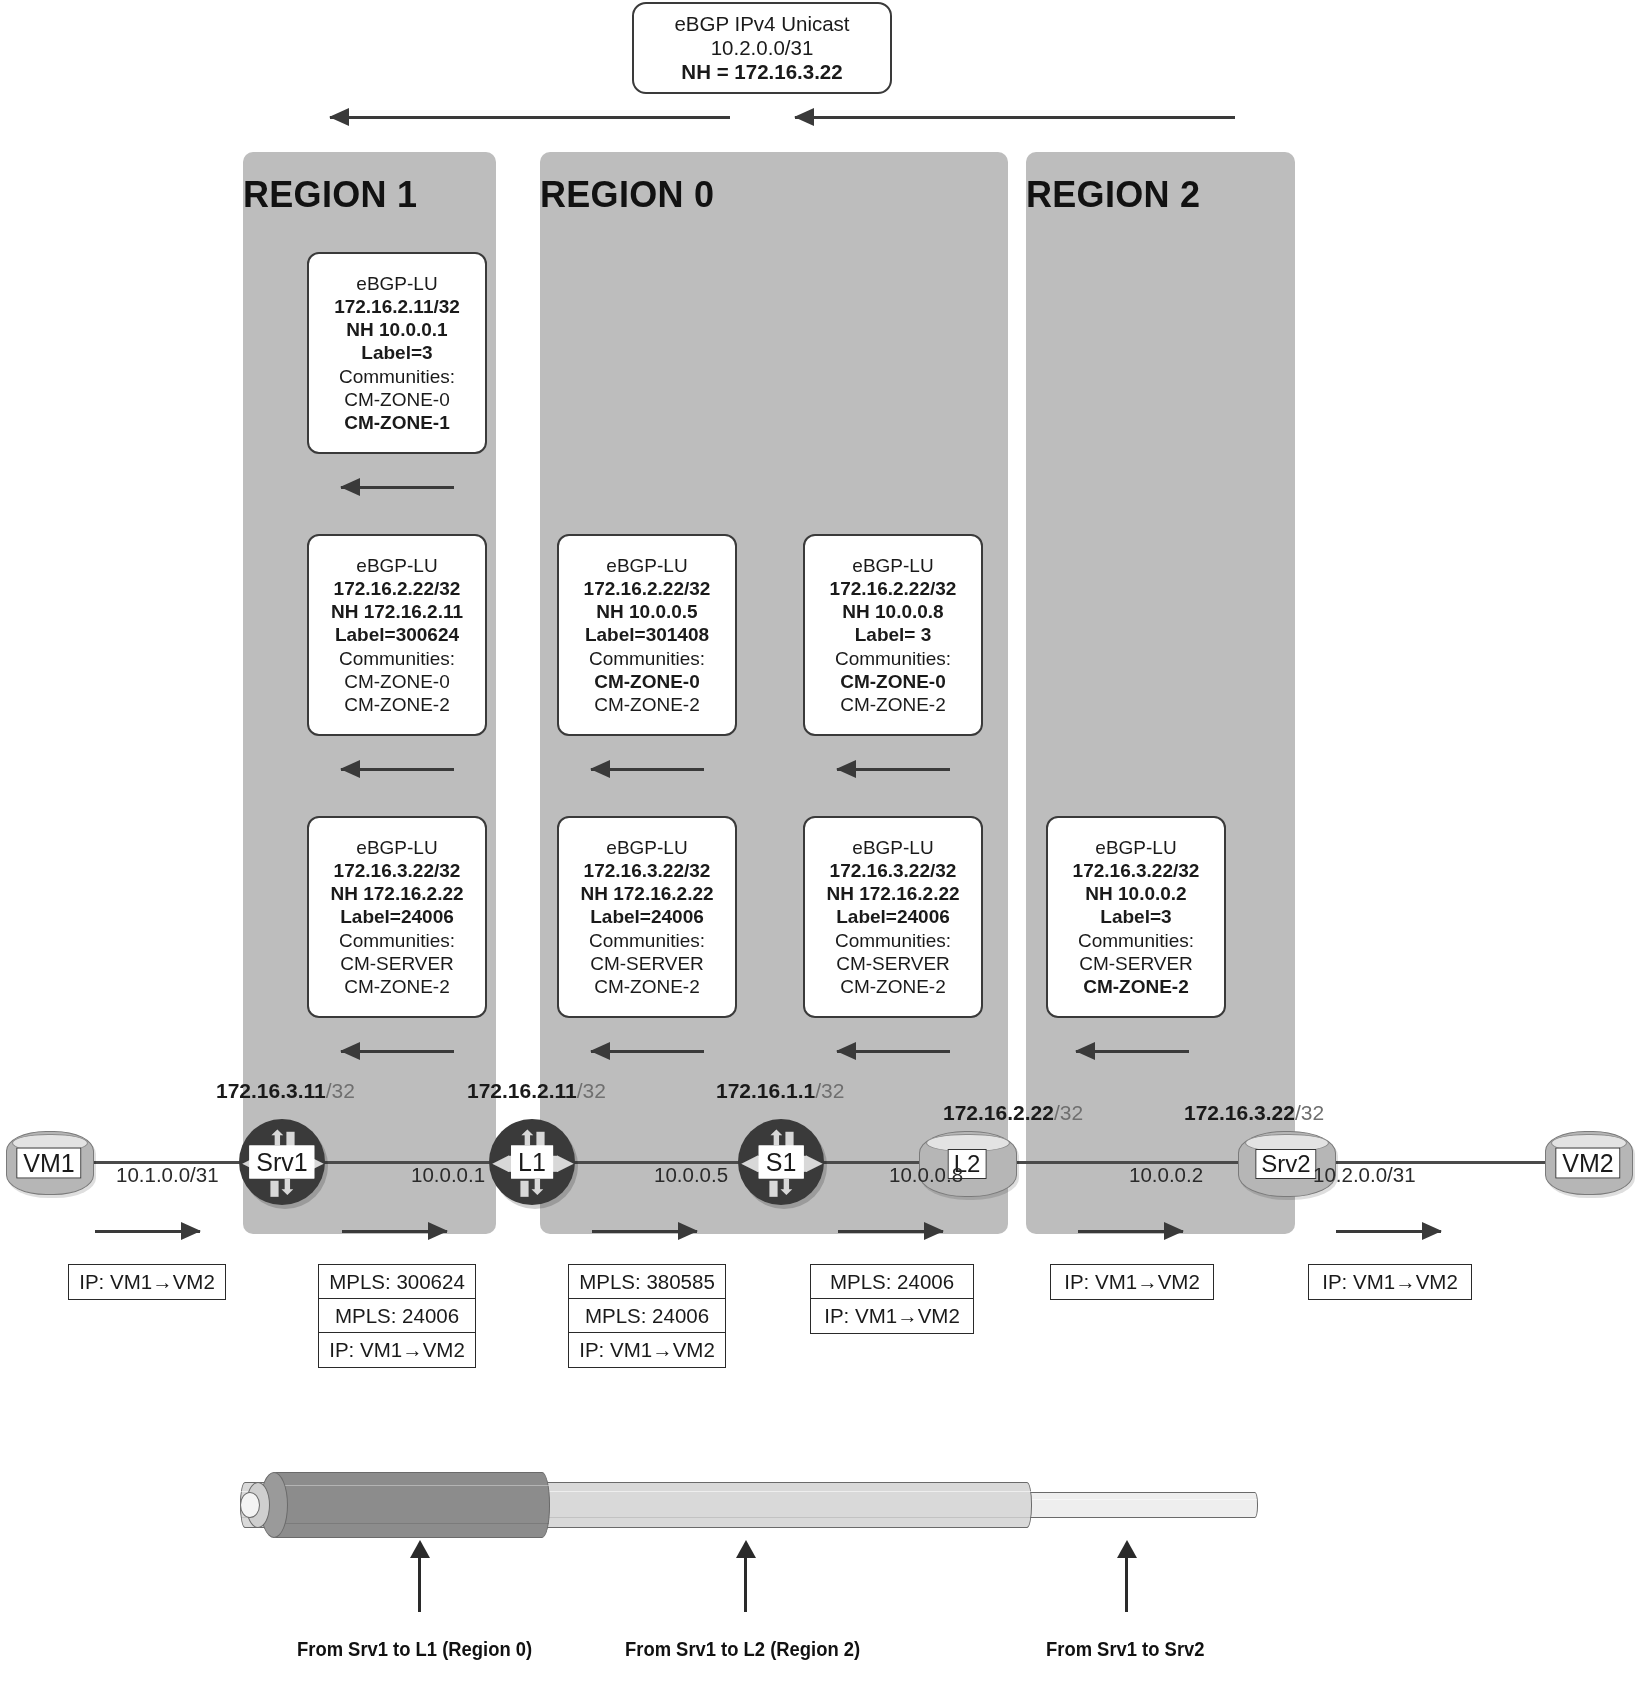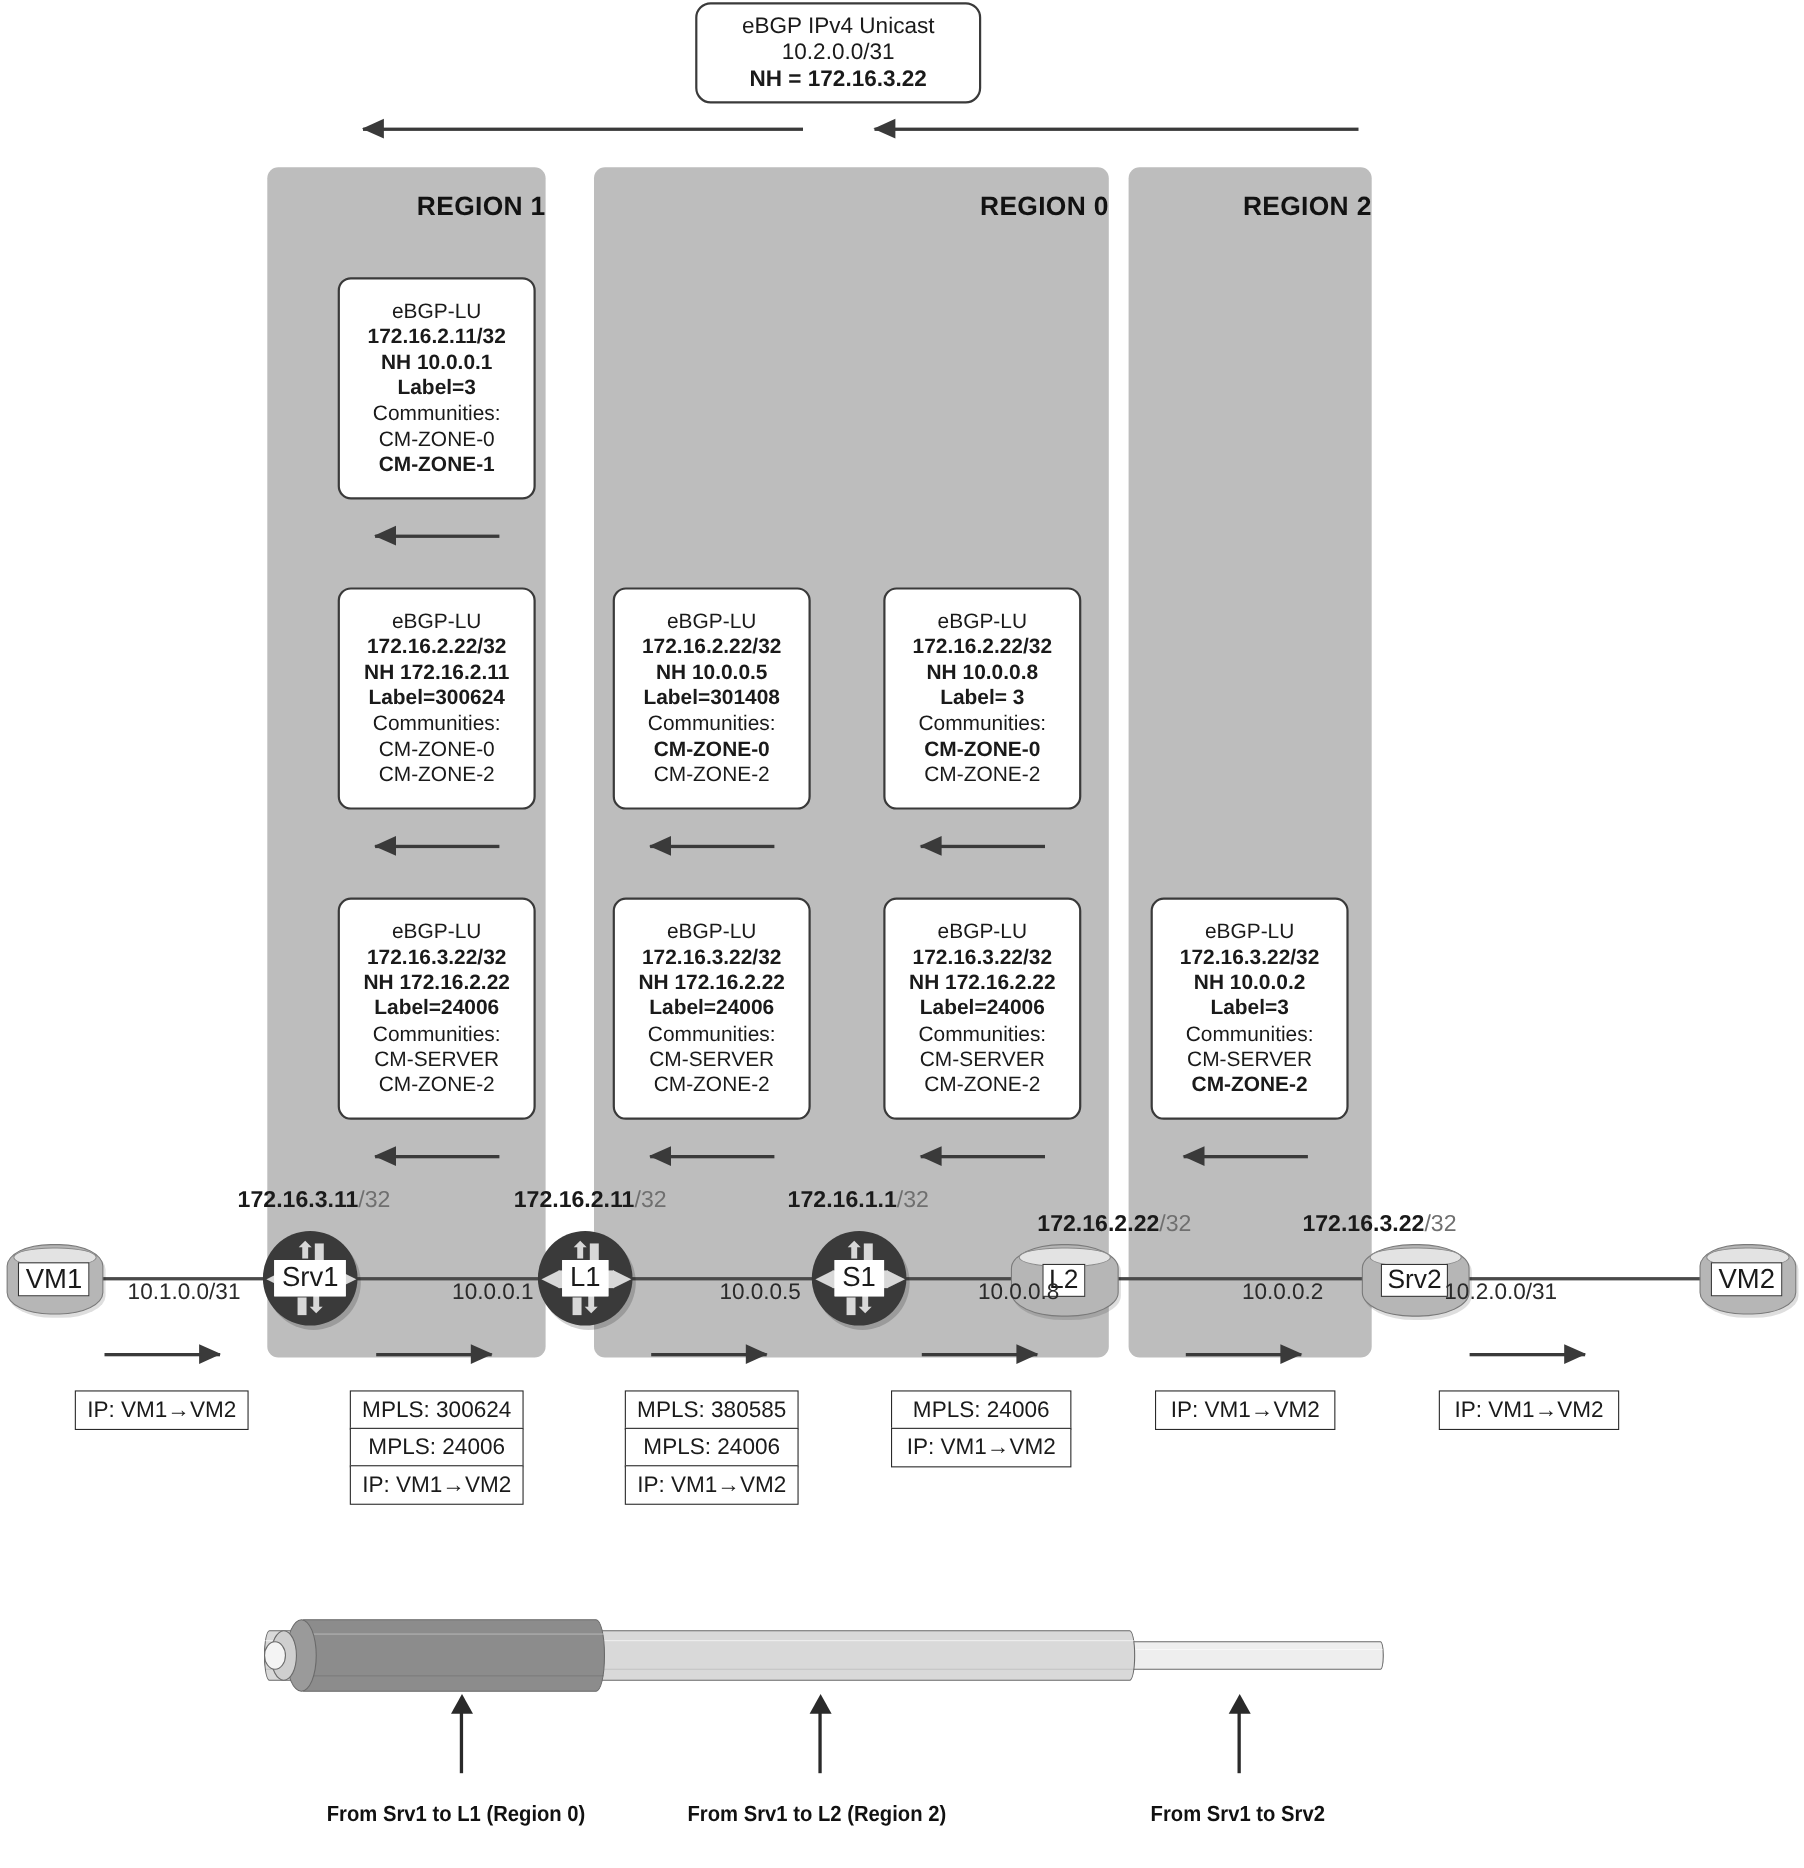--- a/index.html
+++ b/index.html
@@ -14,24 +14,24 @@
     line-height:1.17;font-size:20.5px;text-align:center;
   }
   #top-bgp-box .b{font-weight:bold;}
 
   
   .region{
     position:absolute;background:#bdbdbd;border-radius:10px;top:152px;
   }
   #region1{left:243px;width:253px;height:1082px;}
   #region0{left:540px;width:468px;height:1082px;}
-  #region2{left:1026px;width:221px;height:1082px;}
+  #region2{left:1026px;width:269px;height:1082px;}
   .region-title{
-    position:absolute;left:0;right:0;top:22px;text-align:right;
-    font-size:24px;font-weight:bold;color:#121212;letter-spacing:.3px;
+    position:absolute;left:0;right:0;top:22px;text-align:left;
+    font-size:36px;font-weight:bold;color:#121212;letter-spacing:.3px;
   }
 
   
   .lucard{
     position:absolute;background:#fff;border:2px solid #3a3a3a;border-radius:12px;
     width:180px;display:flex;flex-direction:column;align-items:center;justify-content:center;
     font-size:19px;line-height:1.22;text-align:center;padding:7px 4px;box-sizing:border-box;
   }
   .lucard .b{font-weight:bold;}
 

